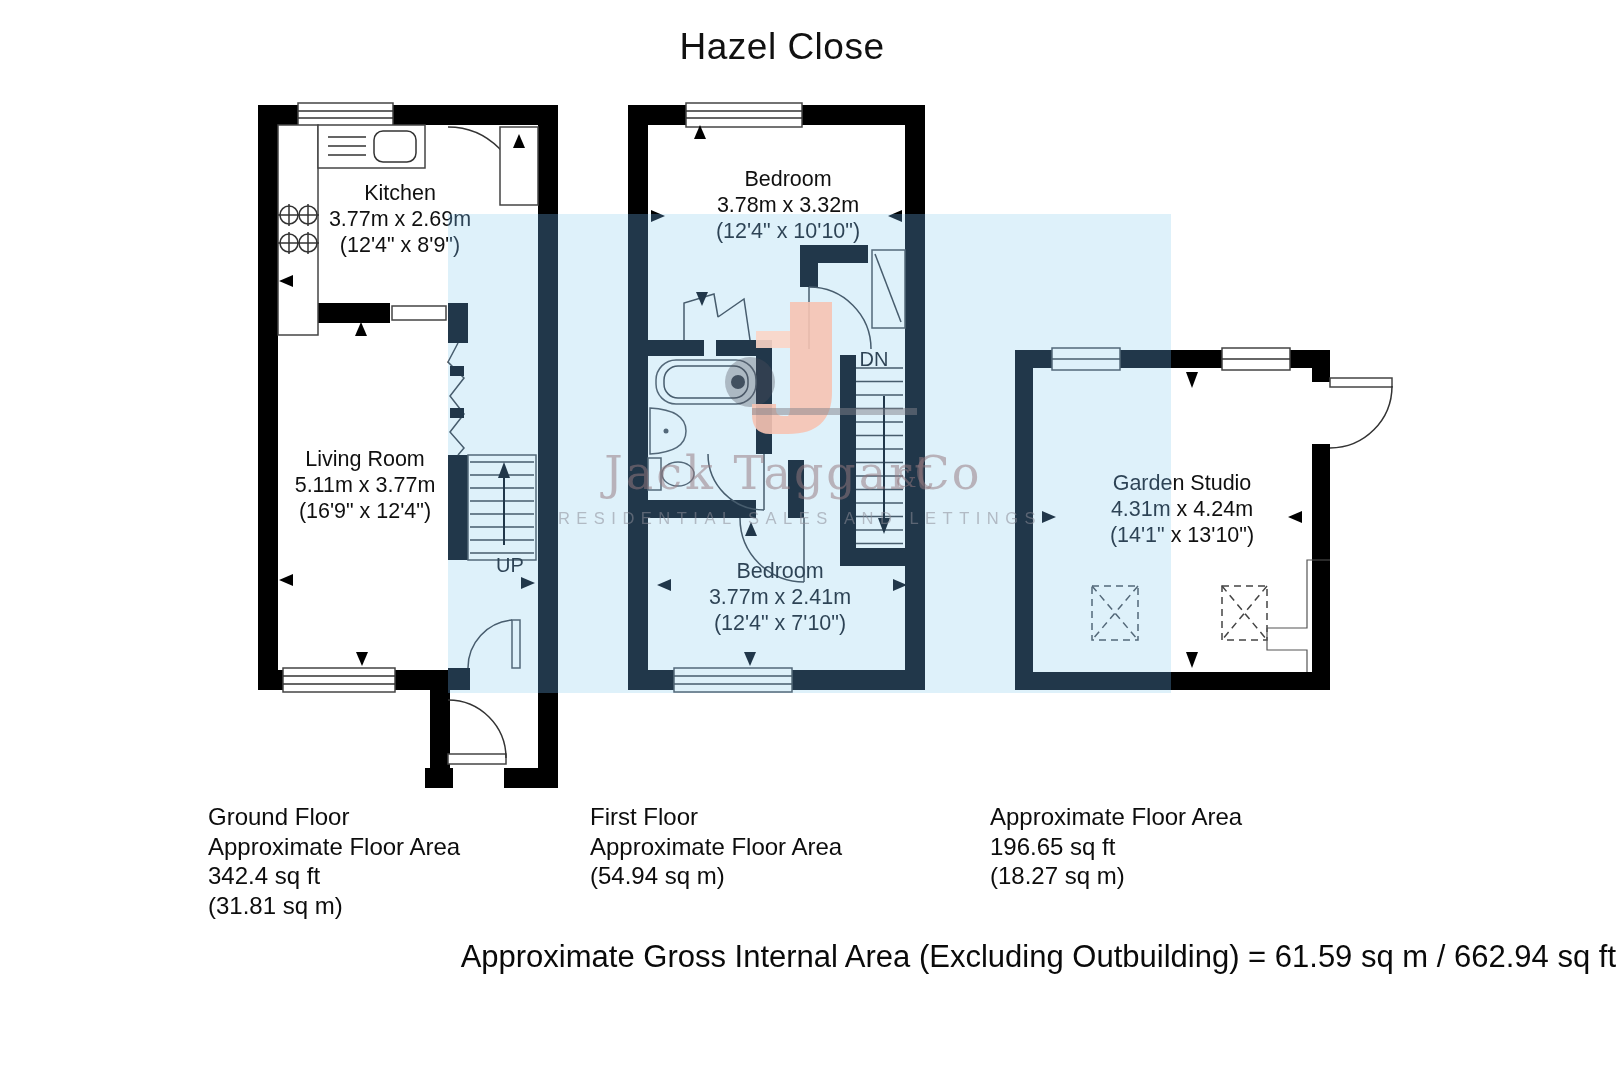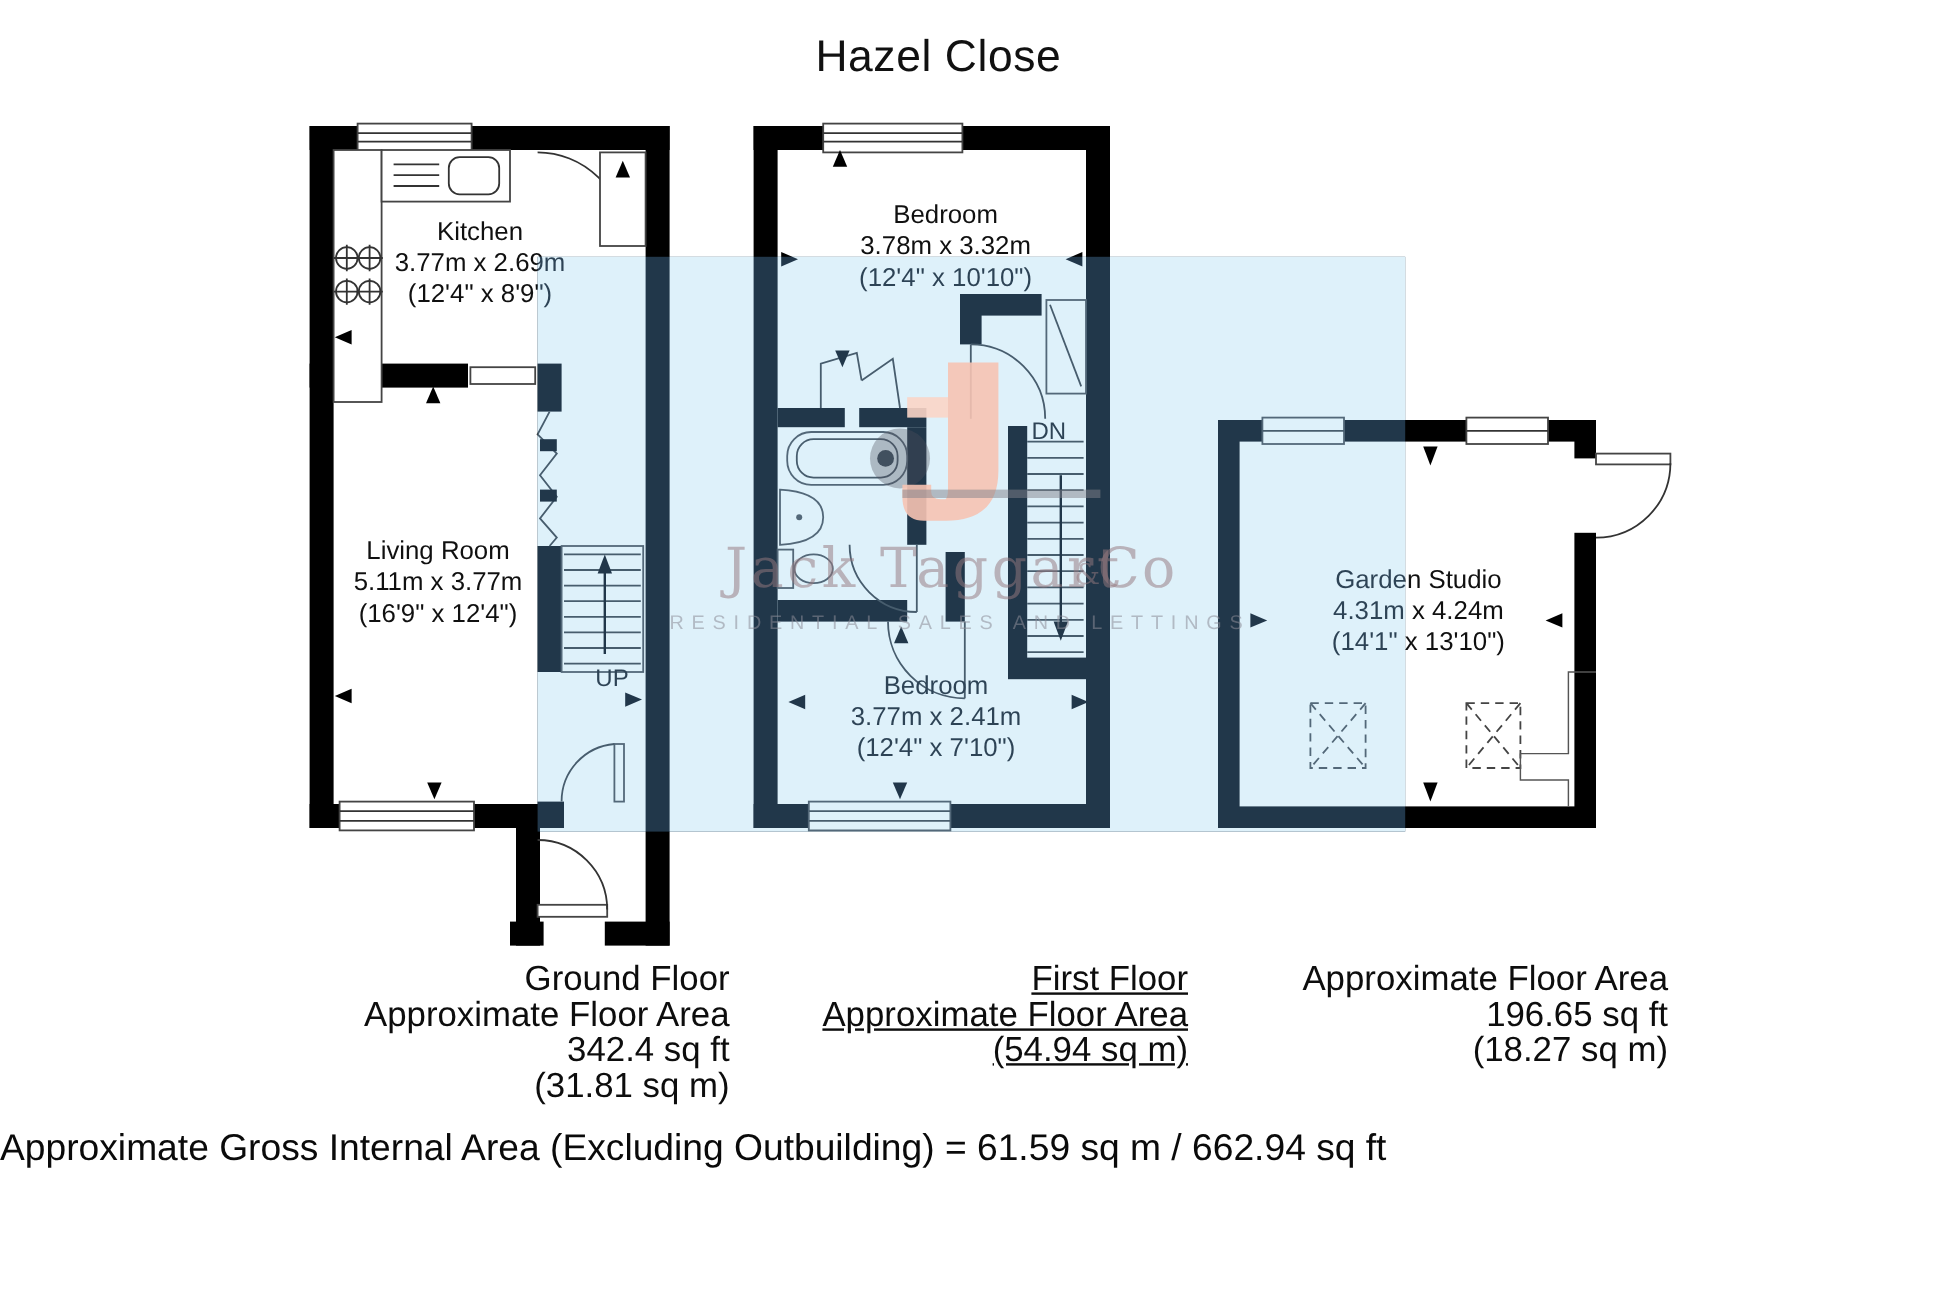--- a/index.html
+++ b/index.html
@@ -1,26 +1,26 @@
 <!DOCTYPE html>
 <html><head>
 <meta charset="utf-8">
 <style>
   html,body{margin:0;padding:0;background:#ffffff;}
   body{width:1620px;height:1080px;overflow:hidden;font-family:"Liberation Sans",sans-serif;}
   .stage{position:relative;width:1620px;height:1080px;isolation:isolate;}
   svg{position:absolute;left:0;top:0;}
   .page-title{position:absolute;top:26px;left:0;width:1564px;text-align:center;
     font-size:37px;font-weight:normal;color:#111;letter-spacing:.5px;}
-  .floor-label{position:absolute;top:802px;width:400px;text-align:right;
-    font-size:29px;line-height:29.5px;color:#0d0d0d;}
+  .floor-label{position:absolute;top:802px;width:400px;text-align:left;
+    font-size:24px;line-height:29.5px;color:#0d0d0d;}
   .fl-ground{left:208px;}
-  .fl-first{left:590px;text-decoration:underline;}
+  .fl-first{left:590px;}
   .fl-out{left:990px;}
-  .footer{position:absolute;top:936px;left:0;width:1616px;text-align:left;
+  .footer{position:absolute;top:936px;left:0;width:1616px;text-align:right;
     font-size:31px;line-height:42px;color:#0a0a0a;}
   .thin{stroke:#333;stroke-width:1.5;fill:none;}
   .fixture{stroke:#444;stroke-width:1.5;fill:#ffffff;}
   .roomtext{font-family:"Liberation Sans",sans-serif;font-size:21.5px;fill:#101010;text-anchor:middle;}
   .stairtext{font-family:"Liberation Sans",sans-serif;font-size:20px;fill:#101010;text-anchor:middle;}
 </style>
 </head>
 <body>
 
 <div class="stage">

